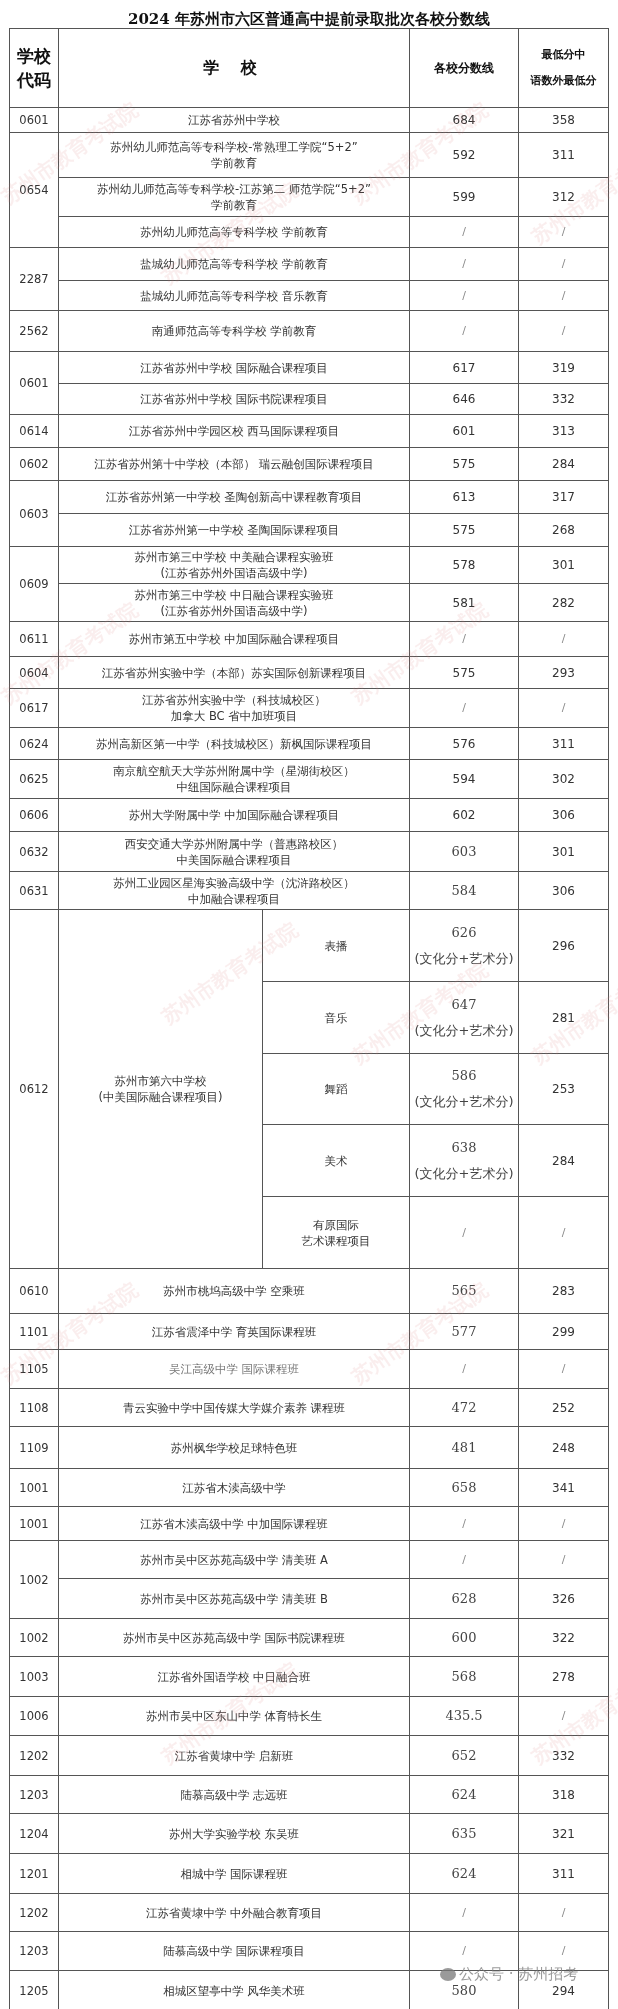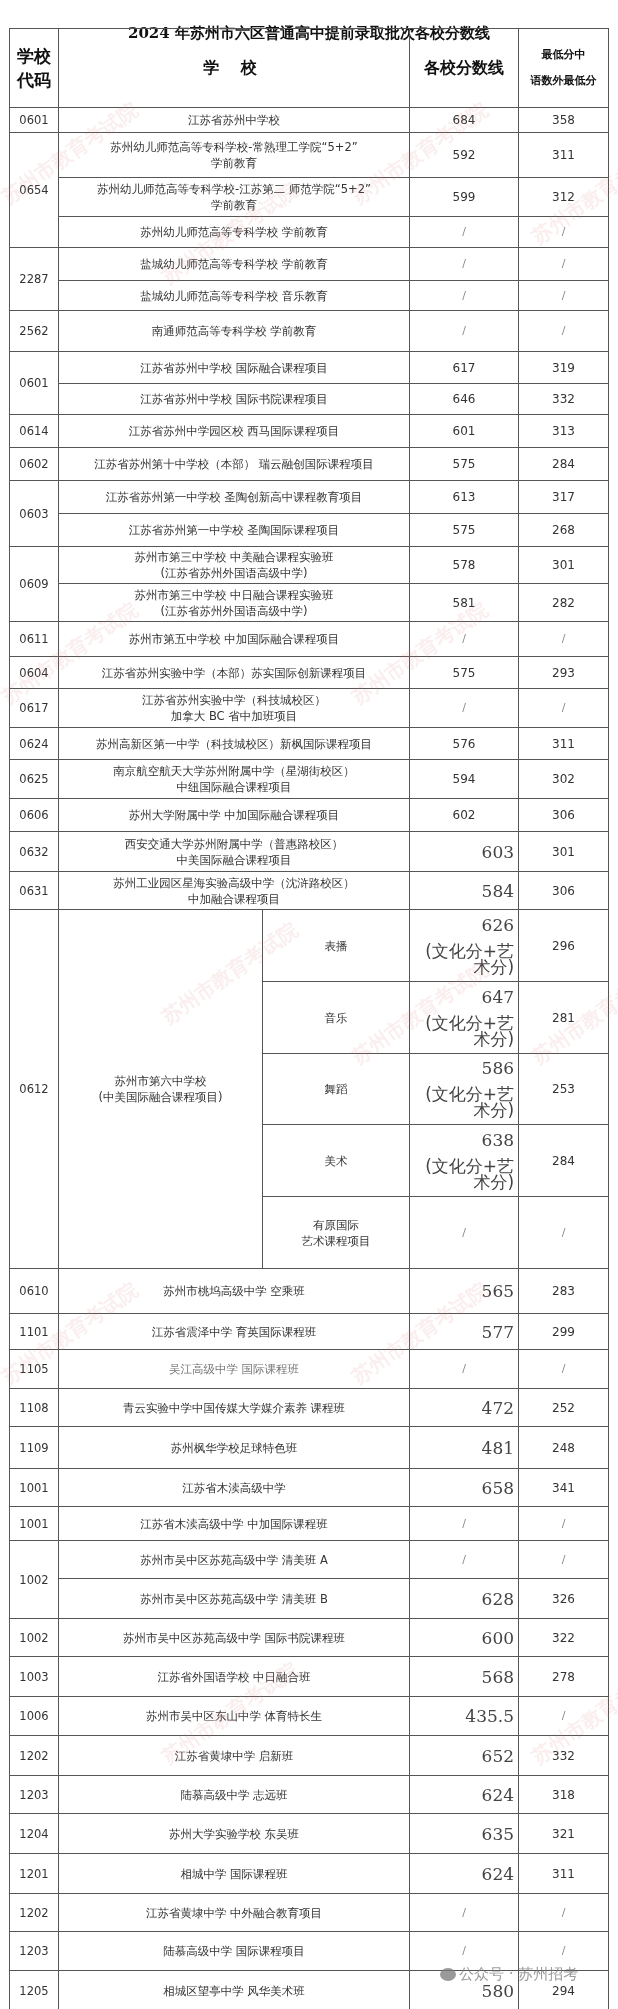--- a/index.html
+++ b/index.html
@@ -1,32 +1,32 @@
 <!DOCTYPE html>
 <html><head>
 <meta charset="utf-8">
 <style>
   html, body { margin: 0; padding: 0; background: #ffffff; }
   body { width: 618px; height: 2009px; position: relative; overflow: hidden;
          font-family: "DejaVu Sans", "Liberation Sans", sans-serif; color: #222; }
-  .title { position: absolute; left: 0; top: 20px; width: 618px; height: 26px;
+  .title { position: absolute; left: 0; top: 6px; width: 618px; height: 26px;
            text-align: center; font-family: "DejaVu Serif", "Liberation Serif", serif;
            font-weight: bold; font-size: 15px; line-height: 26px; color: #111; }
   table { position: absolute; left: 9px; top: 28px; width: 599px;
           border-collapse: collapse; table-layout: fixed; }
   td, th { border: 1.5px solid #555; text-align: center; vertical-align: middle;
            padding: 0 4px; font-size: 11.5px; line-height: 16px; color: #333; }
   th { font-weight: bold; color: #111; }
   th.h-code { font-size: 17px; line-height: 24px; }
   th.h-name { font-size: 16px; letter-spacing: 8px; }
-  th.h-score { font-size: 16px; }
+  th.h-score { font-size: 12px; }
   th.h-min { font-size: 11px; line-height: 26px; }
   td.code { font-size: 11.5px; color: #333; }
   td.score, td.min { font-size: 12px; }
-  td.serif { font-family: "DejaVu Serif", "Liberation Serif", serif; color: #444; font-size: 17px; text-align: right; }
+  td.serif { font-family: "DejaVu Serif", "Liberation Serif", serif; color: #444; font-size: 13px; }
   td.grey { color: #777; font-family: "DejaVu Serif", "Liberation Serif", serif; }
   td.slash { color: #888; font-size: 11px; }
   .sub { display: block; }
   .wm { position: absolute; pointer-events: none; color: rgba(220,120,120,0.13);
         font-size: 20px; transform: rotate(-35deg); white-space: nowrap; font-weight: bold; }
   .wechat { position: absolute; left: 440px; top: 1965px; font-size: 15px;
             color: rgba(120,120,120,0.75); white-space: nowrap; }
   .wechat .bubble { display: inline-block; width: 16px; height: 13px; border-radius: 50%;
             background: rgba(120,120,120,0.75); vertical-align: middle; margin-right: 3px; }
 </style>

